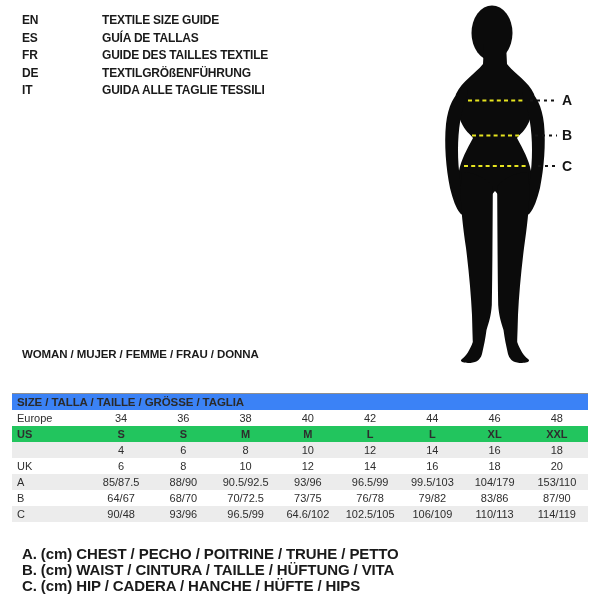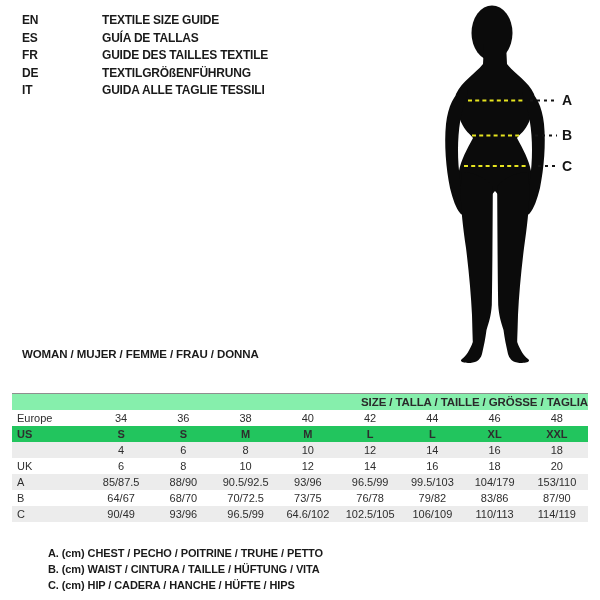--- a/index.html
+++ b/index.html
@@ -30,21 +30,21 @@
     padding-left:5px;font-size:11.5px;font-weight:600;color:#2a2a2a;letter-spacing:-0.1px;
     box-sizing:border-box;
   }
   .t-row{display:grid;grid-template-columns:78px repeat(8,1fr);height:16px;line-height:16px;}
   .t-row.shaded{background:#ececec;}
   .t-label{padding-left:5px;text-align:left;}
   .t-cell{text-align:center;}
 
   
   .legend-block{position:absolute;left:22px;top:546px;}
-  .legend-row{font-size:11px;font-weight:600;line-height:15.8px;letter-spacing:-0.1px;white-space:nowrap;margin-left:26px;}
+  .legend-row{font-size:15px;font-weight:600;line-height:15.8px;letter-spacing:-0.1px;white-space:nowrap;}
 </style>
 </head>
 <body>
 
 <div class="canvas">
 
   <div class="lang-block">
       <div class="lang-row">
         <span class="lang-code">EN</span>
         <span class="lang-text">TEXTILE SIZE GUIDE</span>
@@ -140,21 +140,21 @@
           <line x1="64" x2="128" y1="166" y2="166" stroke="#e6e41f" stroke-width="2" stroke-dasharray="4 3.2"></line>
           <line x1="138" x2="157" y1="166" y2="166" stroke="#141414" stroke-width="2" stroke-dasharray="3 4"></line>
           <text x="162" y="170.5" font-size="14" font-weight="600" fill="#141414">C</text>
         </g>
     </svg>
   </div>
 
   <div class="section-heading">WOMAN / MUJER / FEMME / FRAU / DONNA</div>
 
   <div class="size-table">
-    <div class="table-header" style="background: #86efac; text-align: right;">SIZE / TALLA / TAILLE / GRÖSSE / TAGLIA</div>
+    <div class="table-header" style="background: #3b82f6;">SIZE / TALLA / TAILLE / GRÖSSE / TAGLIA</div>
     <div id="table-rows" style="color: rgb(46, 46, 46);">
         <div class="t-row">
           <span class="t-label">Europe</span>
           <span class="t-cell">34</span>
           <span class="t-cell">36</span>
           <span class="t-cell">38</span>
           <span class="t-cell">40</span>
           <span class="t-cell">42</span>
           <span class="t-cell">44</span>
           <span class="t-cell">46</span>
@@ -210,21 +210,21 @@
           <span class="t-cell">68/70</span>
           <span class="t-cell">70/72.5</span>
           <span class="t-cell">73/75</span>
           <span class="t-cell">76/78</span>
           <span class="t-cell">79/82</span>
           <span class="t-cell">83/86</span>
           <span class="t-cell">87/90</span>
         </div>
         <div class="t-row shaded" style="background: rgb(236, 236, 236);">
           <span class="t-label">C</span>
-          <span class="t-cell">90/49</span>
+          <span class="t-cell">90/48</span>
           <span class="t-cell">93/96</span>
           <span class="t-cell">96.5/99</span>
           <span class="t-cell">64.6/102</span>
           <span class="t-cell">102.5/105</span>
           <span class="t-cell">106/109</span>
           <span class="t-cell">110/113</span>
           <span class="t-cell">114/119</span>
         </div>
       </div>
   </div>

